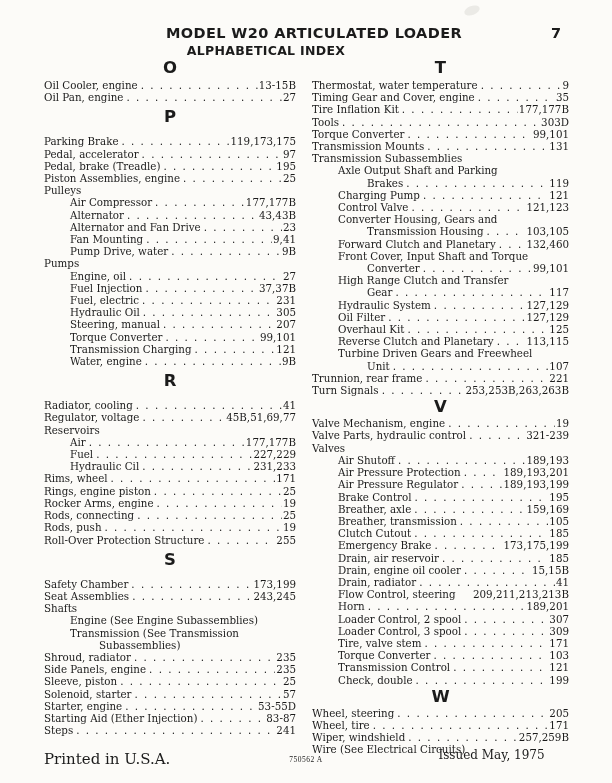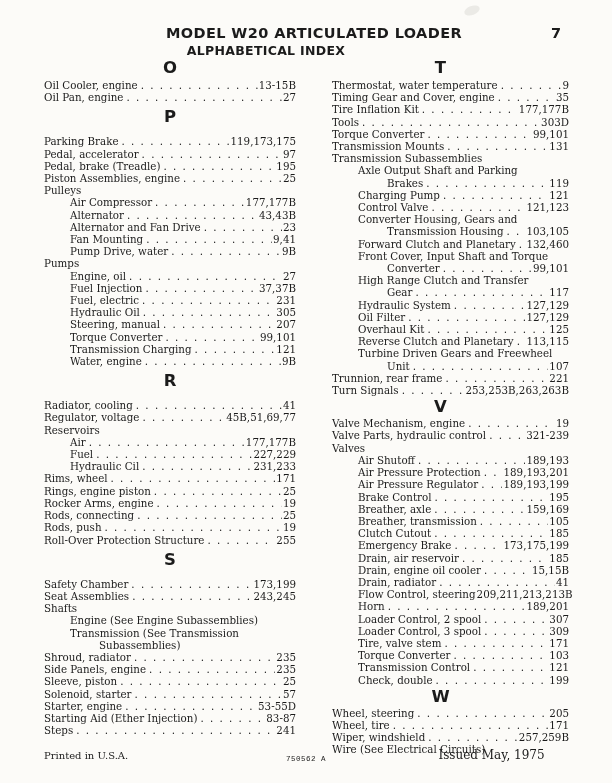--- a/index.html
+++ b/index.html
@@ -44,38 +44,38 @@
   }
   .col .letter:first-child{margin:0 0 2px 0;}
   .col1 .letter:not(:first-child){margin:4px 0 9px 0;}
   .col2 .letter:not(:first-child){margin:1px 0 1px 0;}
 
   .row{
     display:flex;align-items:baseline;
     font-size:10.3px;line-height:12.2px;
     white-space:nowrap;
   }
-  .col2 .row{line-height:12.2px;margin-left:20px;}
+  .col2 .row{line-height:12.2px;}
   .row .t{white-space:nowrap;}
   .row .dots{
     flex:1 1 auto;min-width:0;overflow:hidden;white-space:nowrap;
     letter-spacing:1.5px;padding:0 1px 0 3px;
   }
   .row .gap{flex:1 1 auto;}
   .row .p{white-space:nowrap;padding-left:1px;}
   .row.i1{padding-left:26px;}
   .row.i2{padding-left:55px;}
 
   .footer-printed{
     position:absolute;top:750px;left:44px;
-    font-size:10px;
+    font-size:15px;
   }
   .footer-docnum{
     position:absolute;top:755px;left:0;width:612px;text-align:center;
-    font-family:Liberation Mono, monospace;
+    font-family:Liberation Serif, serif;
     font-size:7.5px;letter-spacing:.5px;
   }
   .footer-issued{
     position:absolute;top:748px;left:429px;width:125px;text-align:center;
     font-size:12px;
   }
 
   .smudge{
     position:absolute;top:6px;left:464px;width:16px;height:9px;
     background:#d8d5d0;border-radius:50%;opacity:.45;transform:rotate(-20deg);

